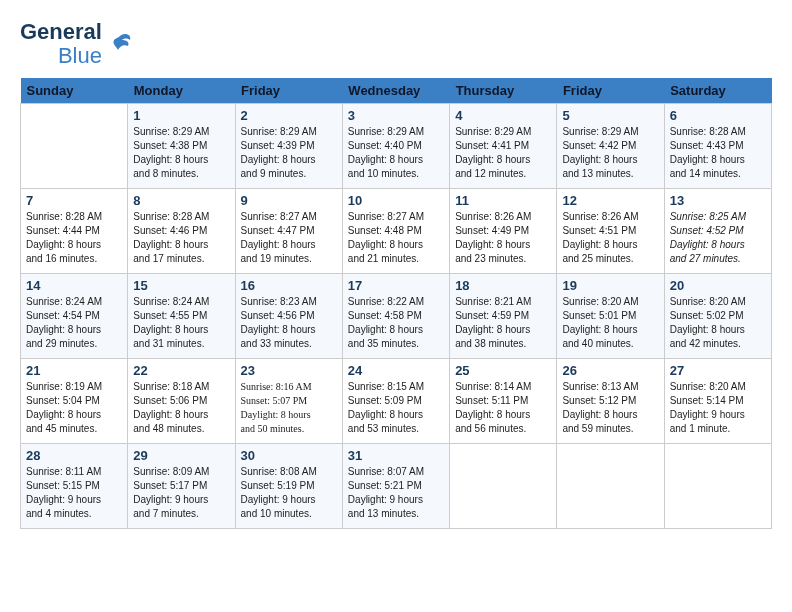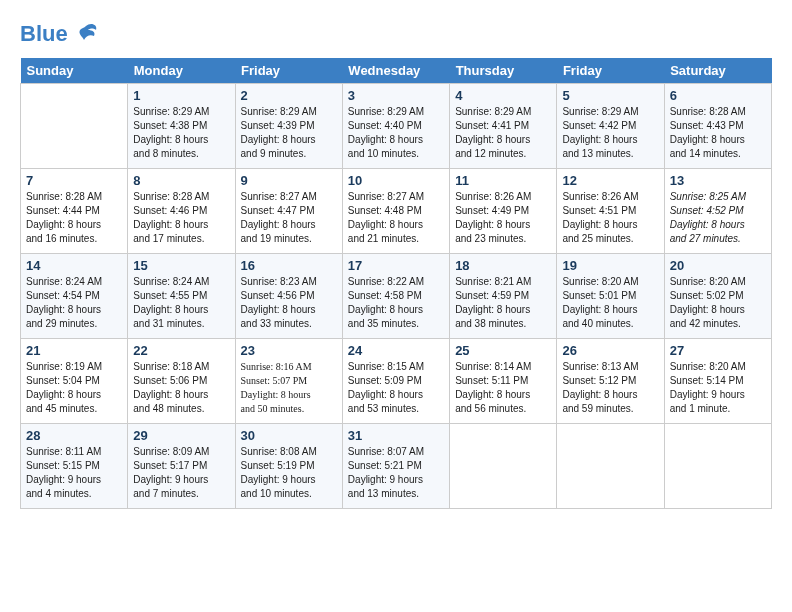--- a/index.html
+++ b/index.html
@@ -34,21 +34,21 @@
       font-size: 16px;
       color: #444;
     }
     table {
       width: 100%;
       border-collapse: collapse;
       font-size: 11px;
     }
     thead tr th {
       background-color: #3b7fc4;
-      color: #ffffff;
+      color: #0f172a;
       text-align: left;
       padding: 5px 6px;
       font-size: 13px;
       font-weight: bold;
     }
     tbody tr td {
       border: 1px solid #ccc;
       vertical-align: top;
       padding: 4px 5px;
       width: calc(100% / 7);
@@ -77,21 +77,22 @@
       background-color: #fff !important;
     }
   </style>
 </head>
 <body>
 
 <div class="header">
   <div class="logo">
     <div style="display:flex;align-items:center;gap:4px;">
       <div style="display:flex;flex-direction:column;align-items:flex-end;">
-        <span style="font-size:22px;font-weight:bold;color:#3b7fc4;line-height:1.1;">Blue</span>
+        <span style="font-size:22px;font-weight:bold;color:#1a3a5c;line-height:1.1;">General</span>
+        <span style="font-size:22px;font-weight:normal;color:#3b7fc4;line-height:1.1;">Blue</span>
       </div>
       <svg width="28" height="28" viewBox="0 0 28 28">
         <path d="M14 6 C18 2, 26 4, 24 10 C22 8, 18 8, 16 10 C20 10, 24 12, 22 16 C18 14, 14 16, 12 20 C10 16, 6 14, 8 10 C10 8, 12 8, 14 6Z" fill="#3b7fc4"></path>
       </svg>
     </div>
   </div>
 </div>
 
 <table>
   <thead>

